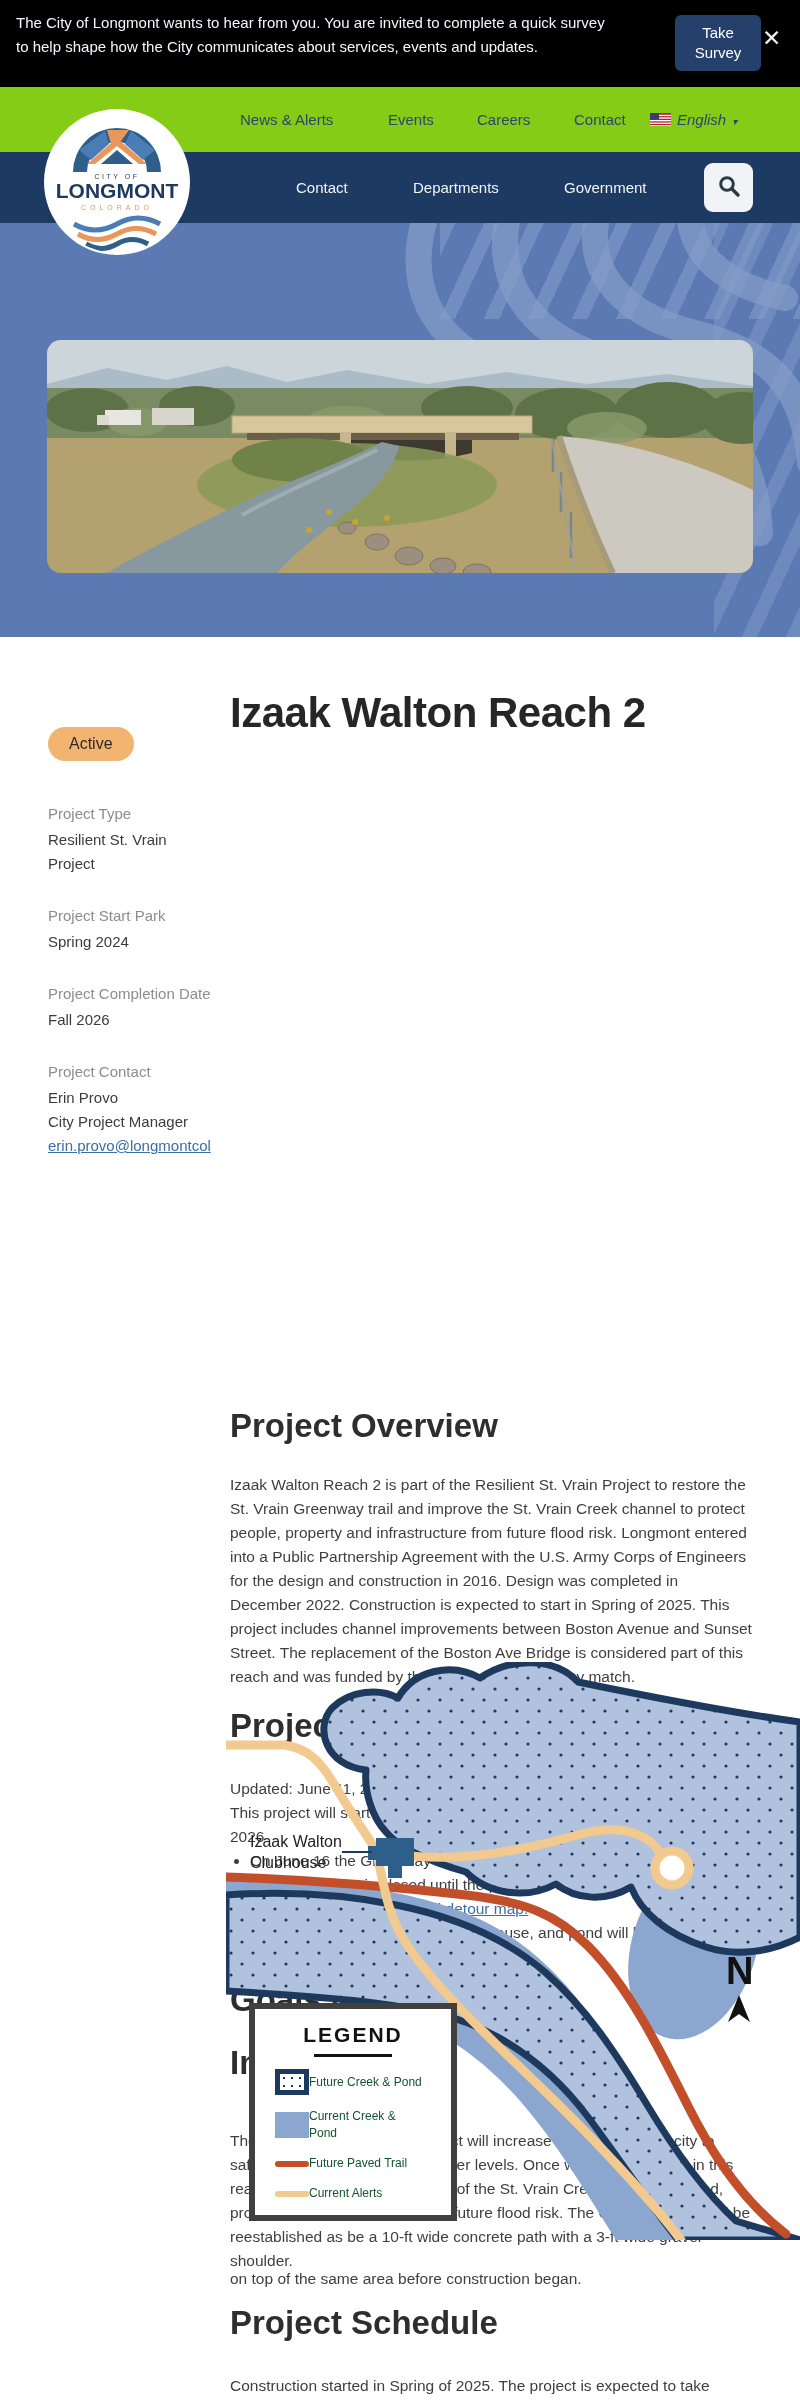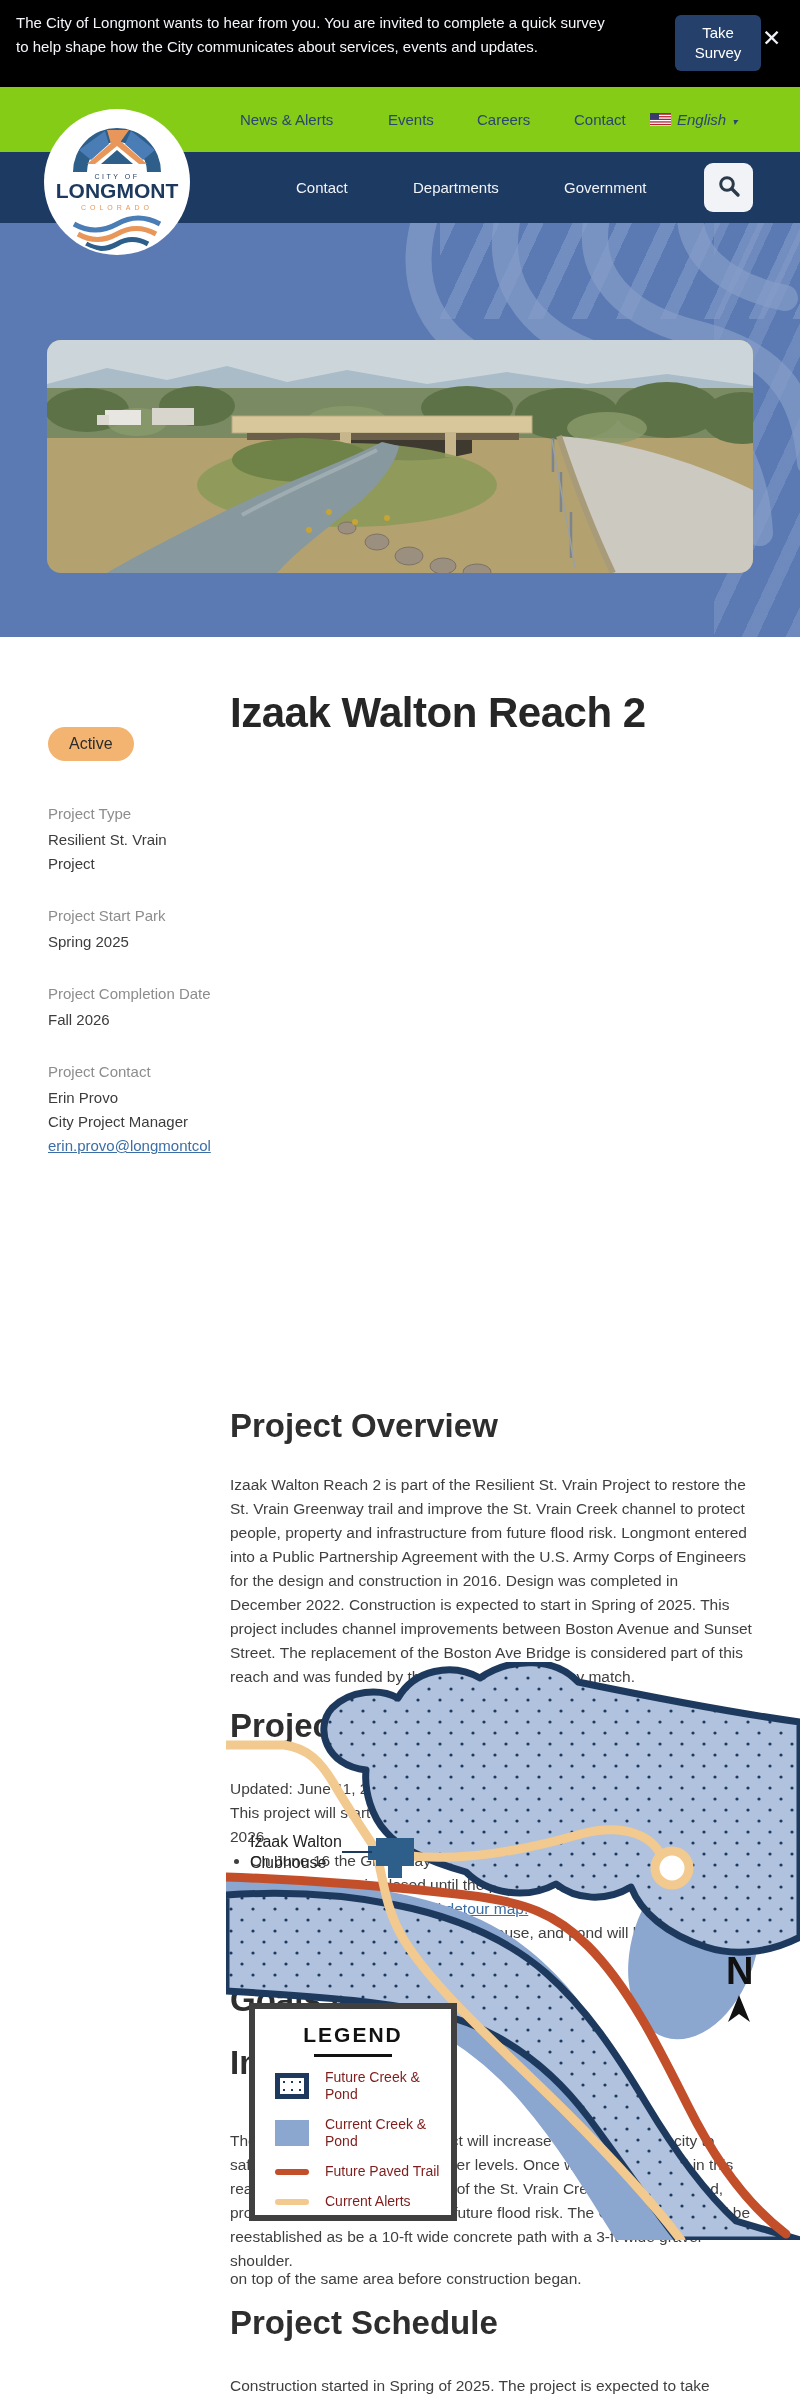--- a/index.html
+++ b/index.html
@@ -65,21 +65,21 @@
   .bullets li{margin:0;}
   a.inline-link{color:#3b6ea5;text-decoration:underline;cursor:pointer;}
 
   .mapwrap{position:absolute;left:226px;top:1025px;width:574px;height:578px;}
   .legend{position:absolute;left:249px;top:1366px;width:208px;height:218px;background:#fff;
           border:6px solid #404040;z-index:4;box-sizing:border-box;}
   .legend-title{text-align:center;margin-top:14px;font-size:21px;font-weight:700;
                 letter-spacing:2px;color:#111;}
   .legend-rule{width:78px;height:3px;background:#111;margin:7px auto 12px auto;}
   .legend-row{display:flex;align-items:center;padding:0 0 0 20px;margin-bottom:13px;}
-  .legend-row .lab{font-size:14px;line-height:17px;color:#7f1d1d;width:118px;margin-left:16px;}
+  .legend-row .lab{font-size:12px;line-height:17px;color:#14532d;width:118px;}
   .sw-future{width:34px;height:26px;border:5px solid #1d3a5e;background:#fff;box-sizing:border-box;
      background-image:radial-gradient(#1d3a5e 1px,transparent 1.4px);background-size:8px 8px;}
   .sw-current{width:34px;height:26px;background:#8ba6cf;}
   .sw-line-red{width:34px;height:6px;background:#c24f2a;border-radius:3px;}
   .sw-line-tan{width:34px;height:6px;background:#f2c98f;border-radius:3px;}
 
   .caption{position:absolute;left:230px;top:1606px;width:570px;font-size:15.5px;line-height:24px;
            color:#3f3f3f;white-space:nowrap;overflow:hidden;}
   .caption2{position:absolute;left:230px;top:1630px;font-size:15.5px;line-height:24px;color:#3f3f3f;}
 </style>
@@ -239,21 +239,21 @@
 
     <div class="badge">Active</div>
 
     <div class="sidebar">
       <div class="sb-group">
         <div class="sb-label">Project Type</div>
         <div class="sb-value">Resilient St. Vrain Project</div>
       </div>
       <div class="sb-group">
         <div class="sb-label">Project Start Park</div>
-        <div class="sb-value">Spring 2025</div>
+        <div class="sb-value">Spring 2024</div>
       </div>
       <div class="sb-group">
         <div class="sb-label">Project Completion Date</div>
         <div class="sb-value">Fall 2026</div>
       </div>
       <div class="sb-group">
         <div class="sb-label">Project Contact</div>
         <div class="sb-value">Erin Provo</div>
         <div class="sb-value">City Project Manager</div>
         <a class="sb-link">erin.provo@longmontcol</a>

